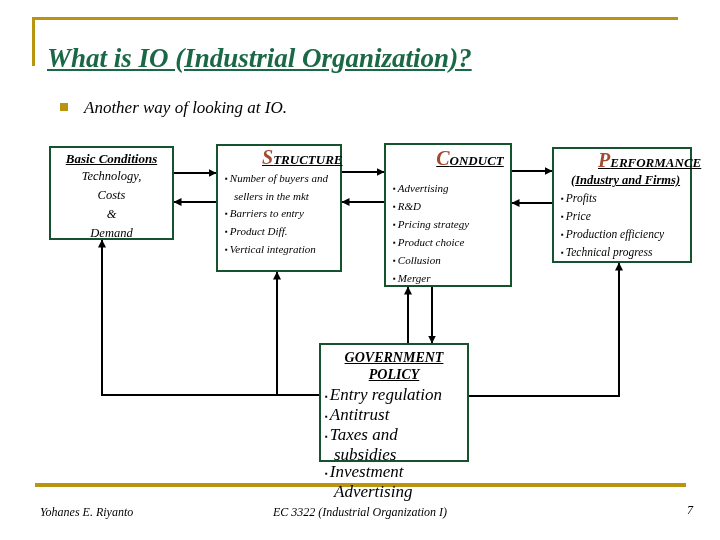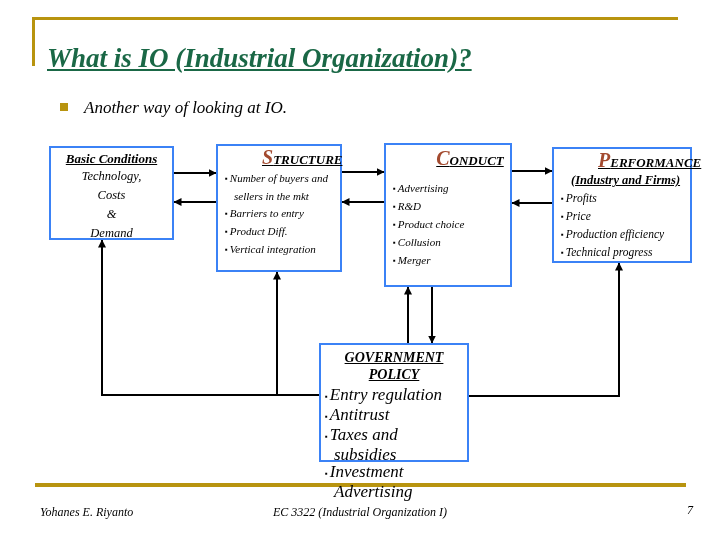--- a/index.html
+++ b/index.html
@@ -22,21 +22,21 @@
     font-size:27px;font-weight:bold;line-height:1.1;
     color:var(--title-green);text-decoration:underline;white-space:nowrap;
   }
   .bullet-row{position:absolute;left:60px;top:97px;display:flex;align-items:flex-start;}
   .bullet-sq{width:8px;height:8px;background:var(--accent-gold);margin-top:6px;flex:0 0 auto;}
   .bullet-text{margin-left:16px;font-size:17px;line-height:22px;}
   
   .connectors{position:absolute;left:0;top:0;pointer-events:none;}
   .connectors line,.connectors polyline{stroke:#000;stroke-width:2;fill:none;}
   
-  .bx{position:absolute;background:#fff;border:2px solid #3b82f6;box-sizing:border-box;}
+  .bx{position:absolute;background:#fff;border:2px solid #14532d;box-sizing:border-box;}
   .hd{text-align:center;font-weight:bold;text-decoration:underline;line-height:20px;white-space:nowrap;padding-left:44px;}
   .hd .init{font-size:20px;color:var(--initial-rust);font-weight:bold;}
   .hd .rest{font-size:13px;font-weight:bold;color:#000;}
   .hd-plain{text-align:center;font-weight:bold;text-decoration:underline;}
   .items{list-style:none;margin:4px;padding:0 0 0 3px;text-align:left;}
   .items li{padding-left:9px;text-indent:-9px;}
   .items li::before{content:"▪ ";font-size:8px;position:relative;top:-1px;}
   
   .bc{left:49px;top:146px;width:125px;height:94px;padding-top:3px;}
   .bc .hd-plain{font-size:13px;line-height:16px;}
@@ -112,20 +112,21 @@
       <li>Product Diff.</li>
       <li>Vertical integration</li>
     </ul>
   </div>
 
   <div class="bx cd">
     <div class="hd"><span class="init">C</span><span class="rest">ONDUCT</span></div>
     <ul class="items">
       <li>Advertising</li>
       <li>R&amp;D</li>
+      <li>Pricing strategy</li>
       <li>Product choice</li>
       <li>Collusion</li>
       <li>Merger</li>
     </ul>
   </div>
 
   <div class="bx pf">
     <div class="hd"><span class="init">P</span><span class="rest">ERFORMANCE</span></div>
     <div class="sub">(Industry and Firms)</div>
     <ul class="items">

